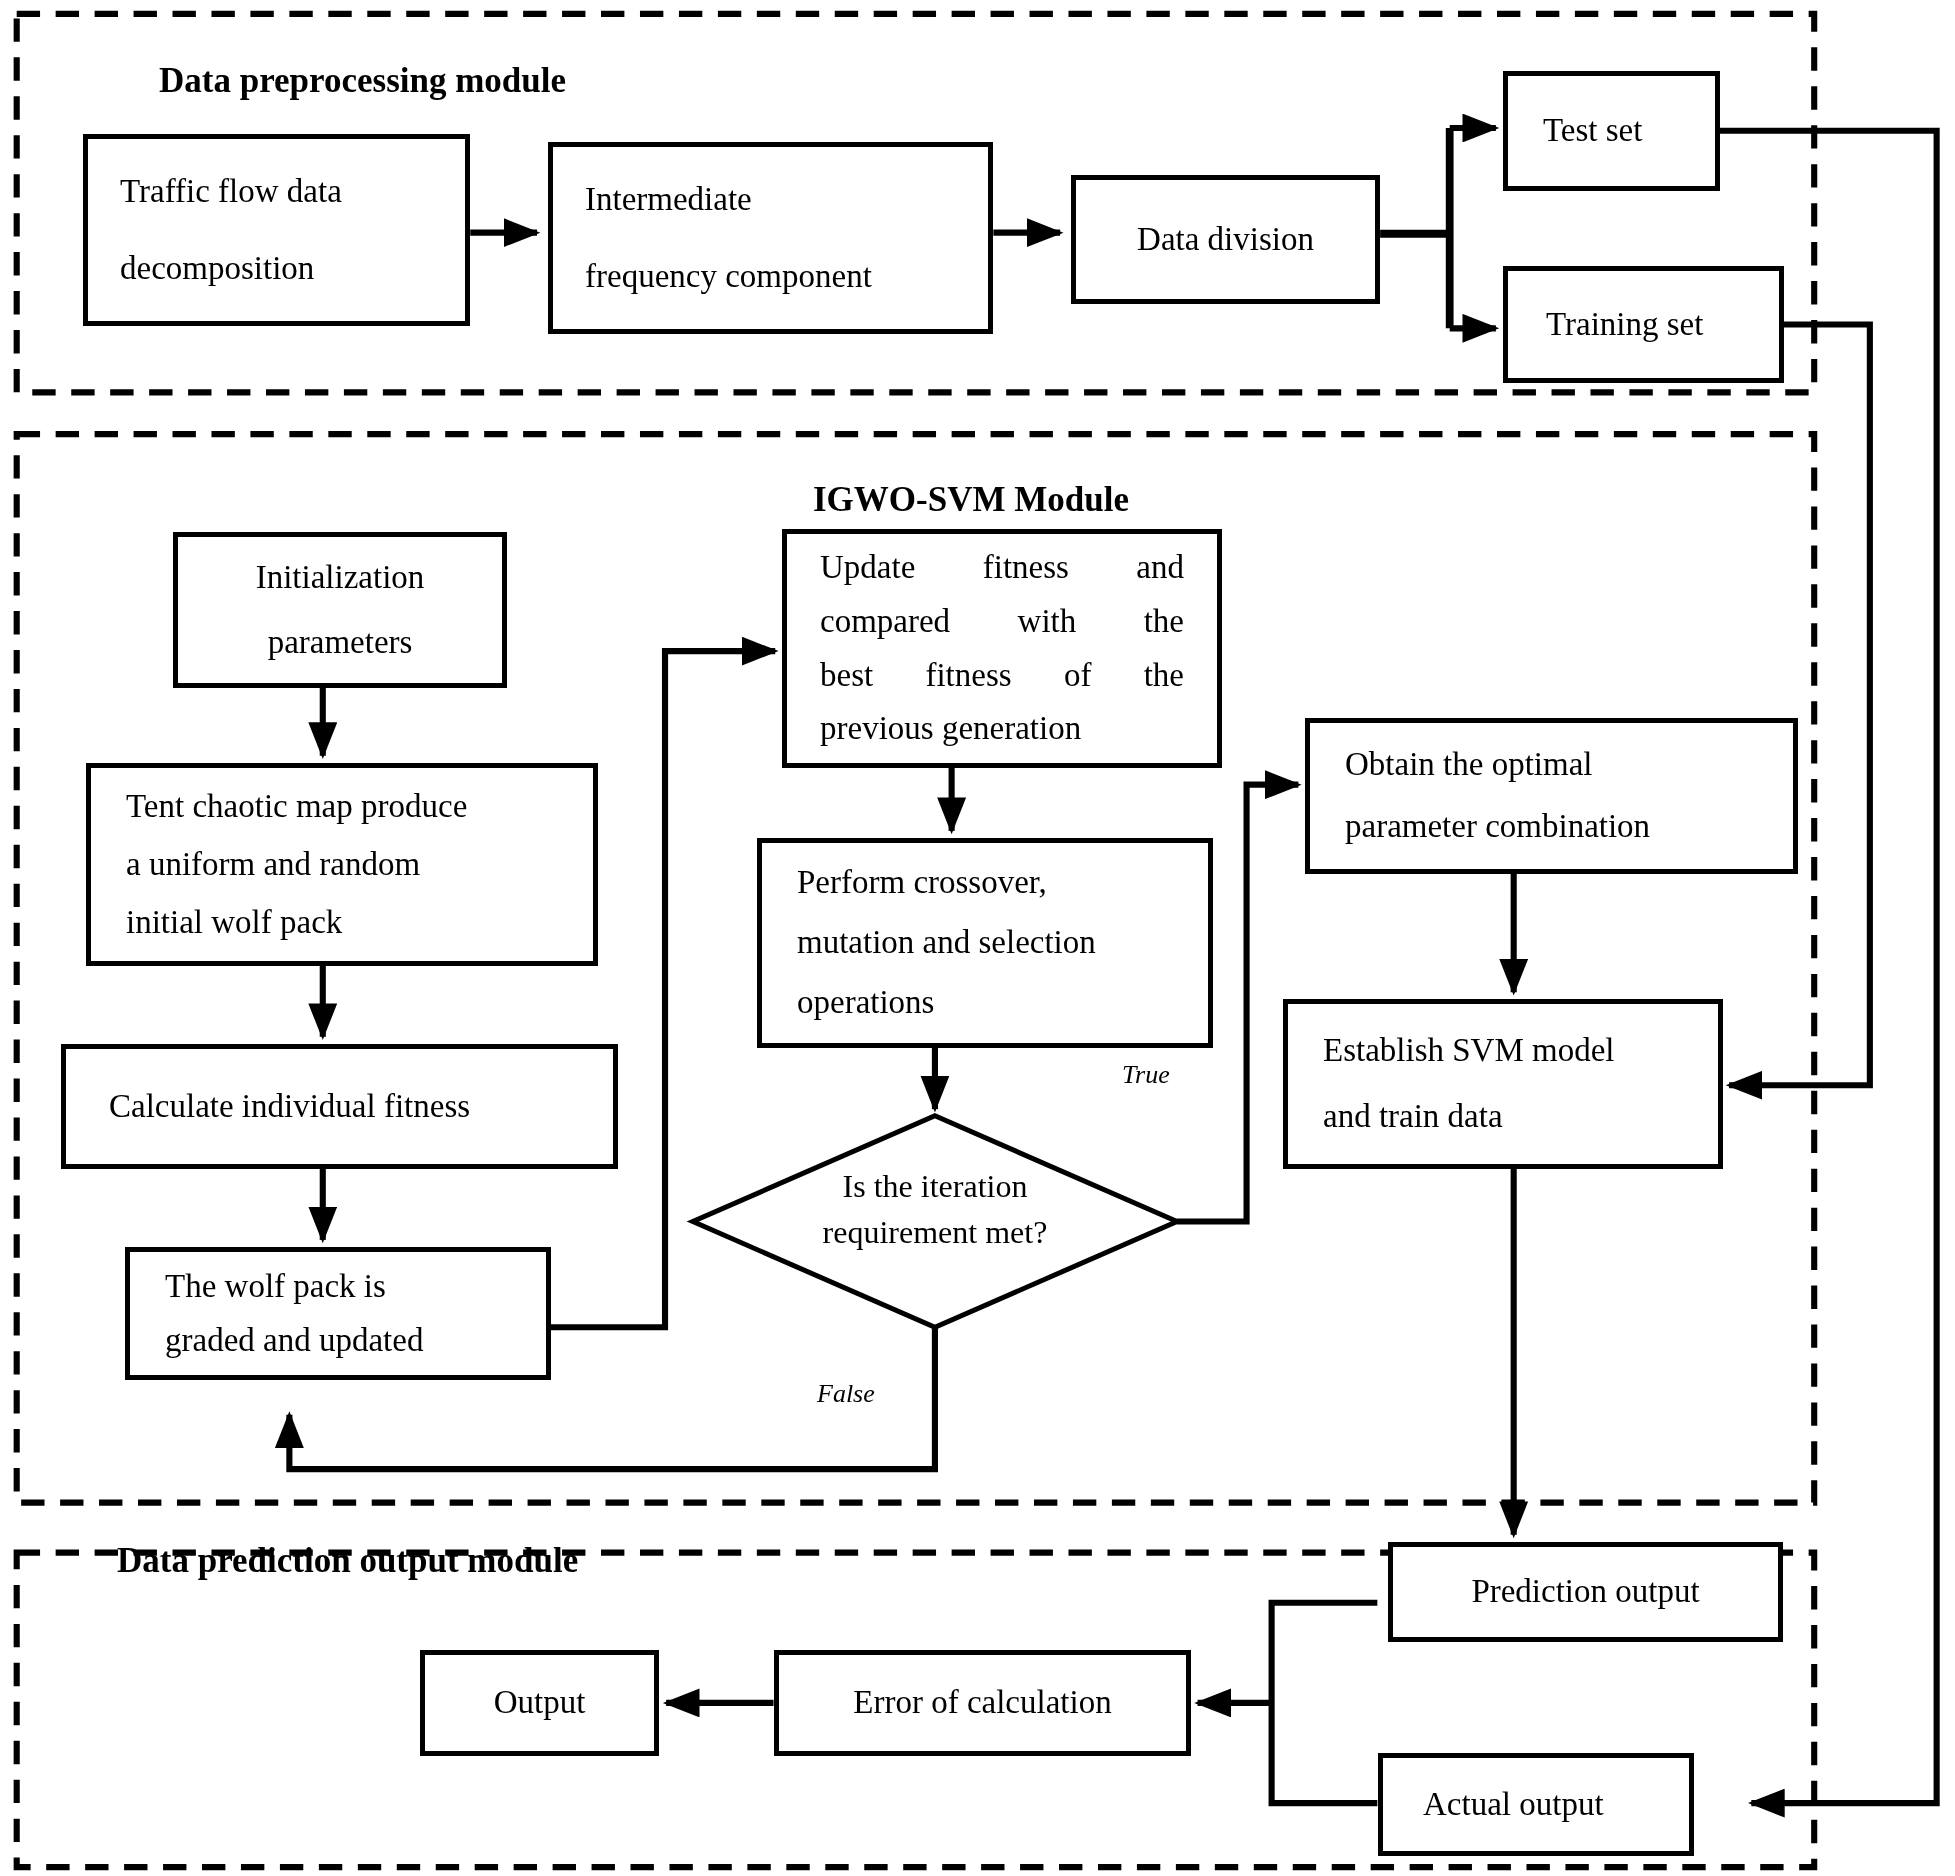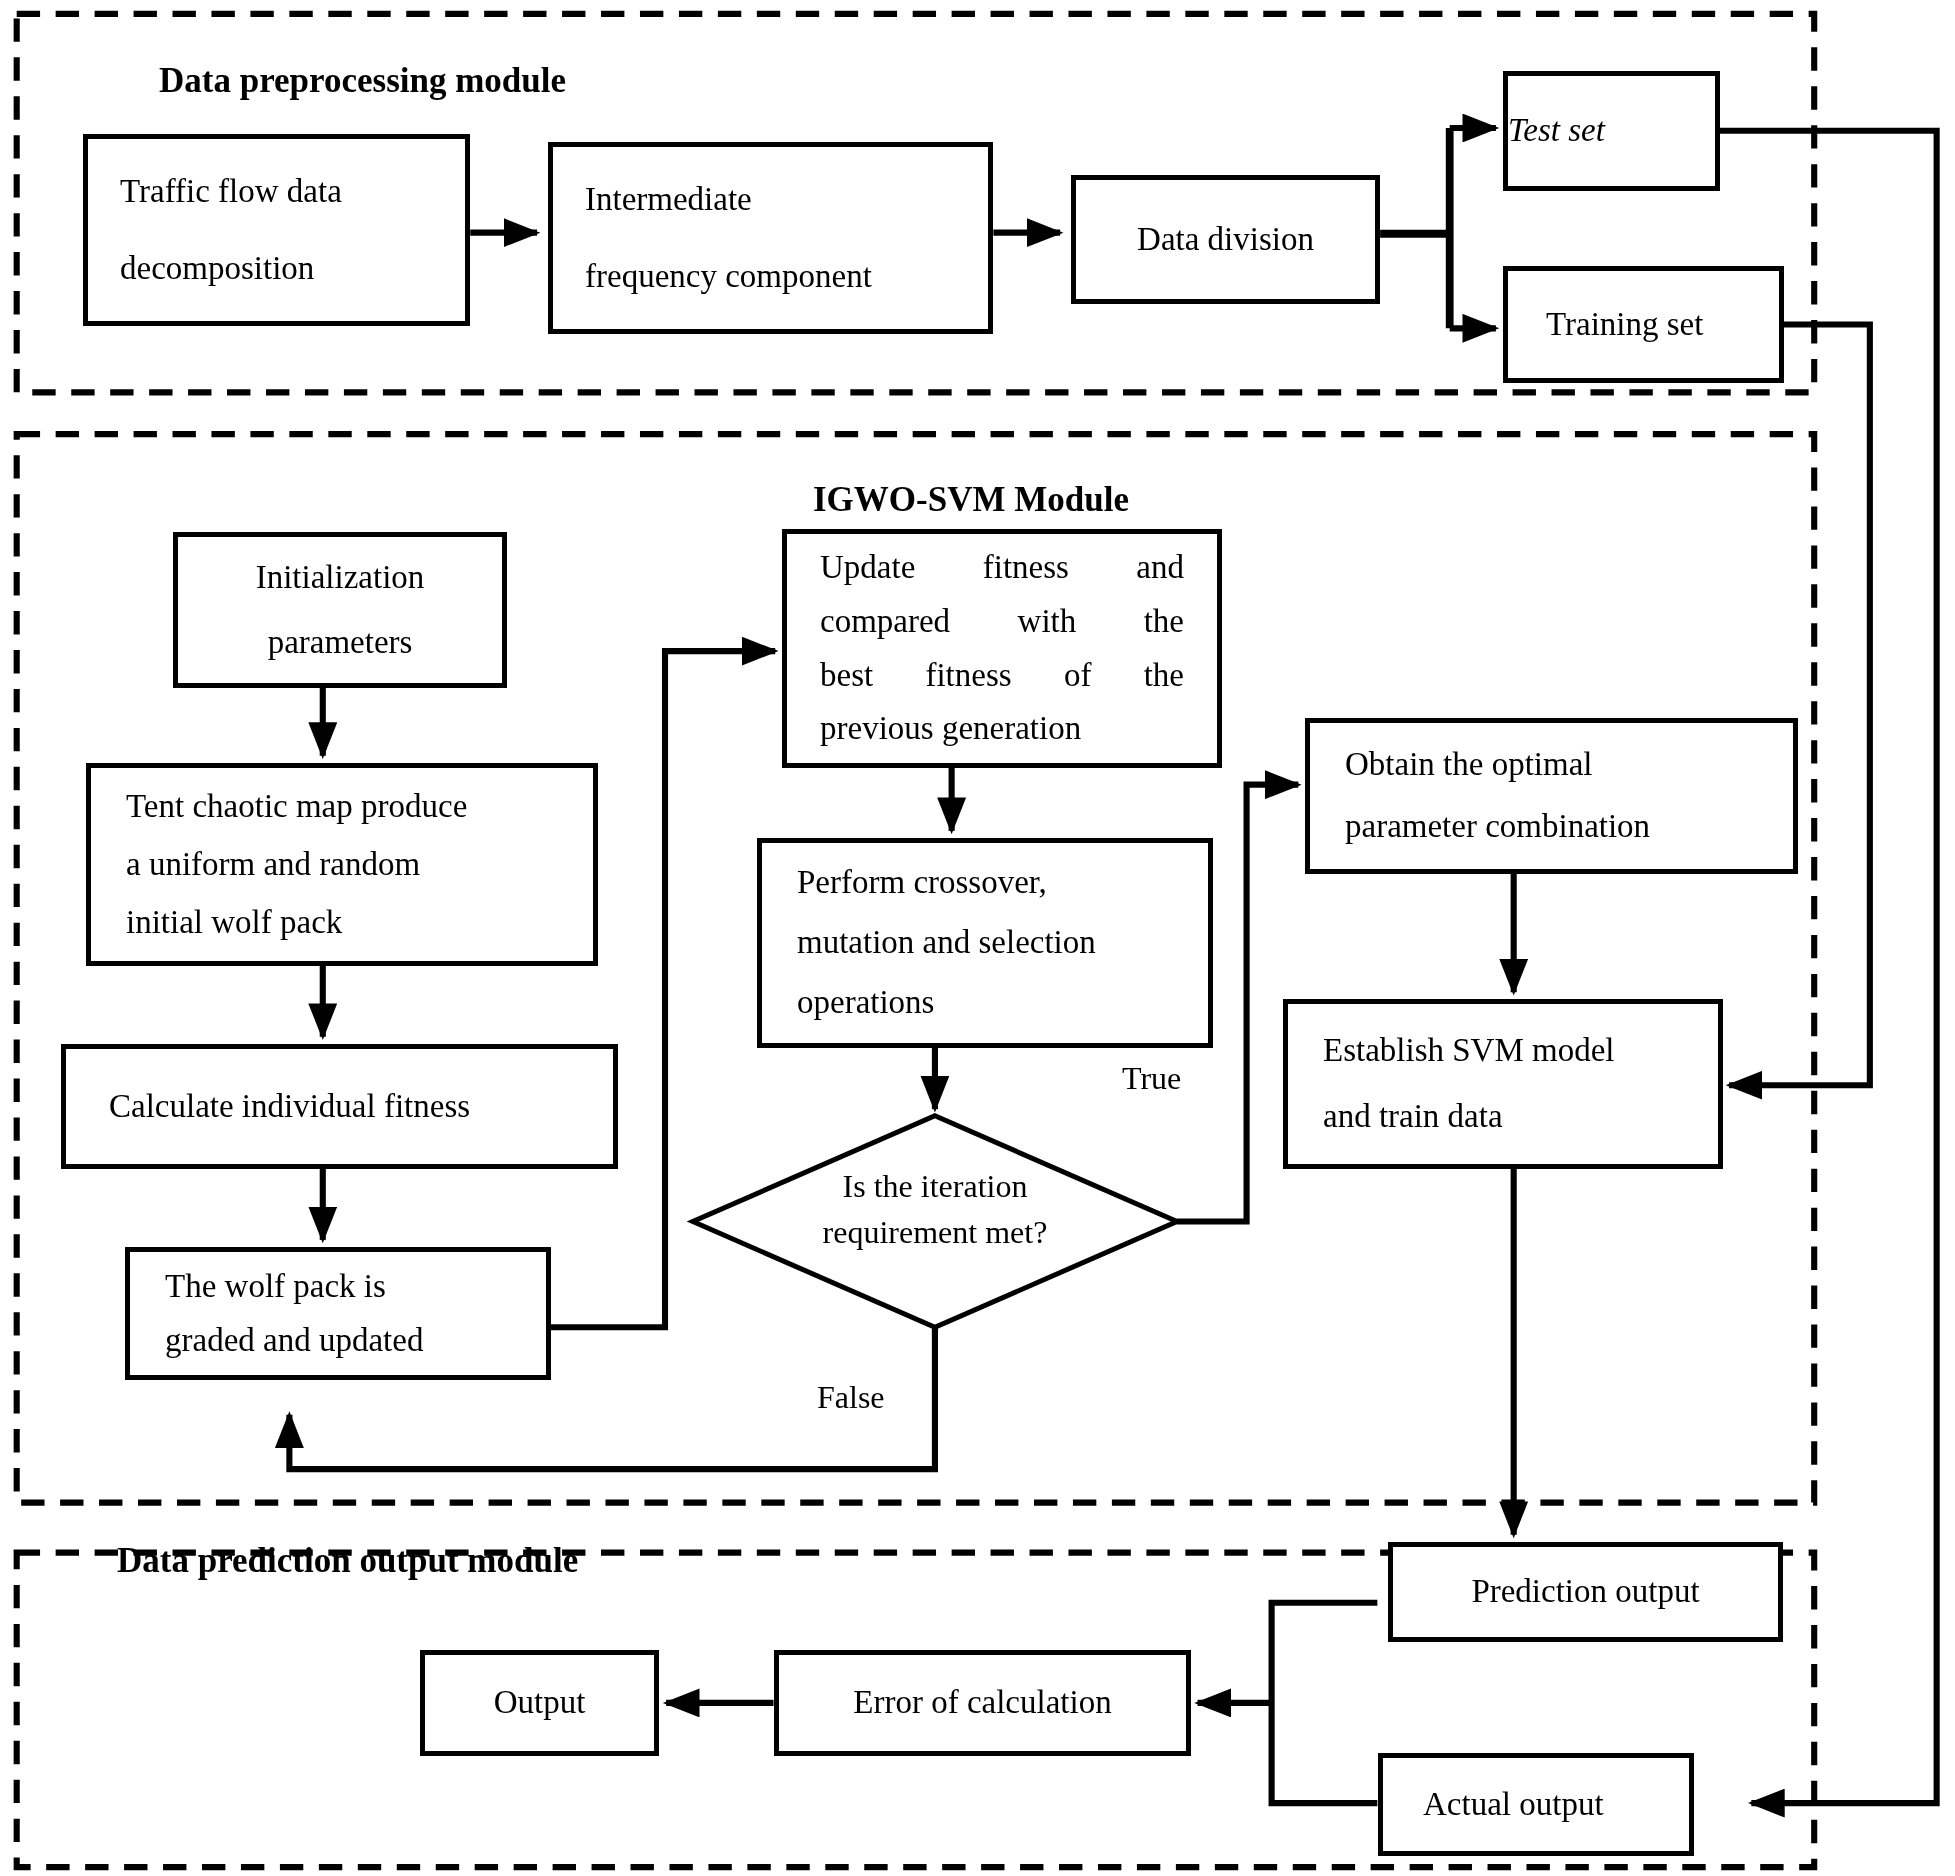--- a/index.html
+++ b/index.html
@@ -26,38 +26,39 @@
   .box .bl{white-space:nowrap;}
   .center-text{align-items:center;text-align:center;}
   .mtitle{
     position:absolute;
     font-weight:bold;
     font-size:35px;
     white-space:nowrap;
   }
   .elabel{
     position:absolute;
-    font-size:32px;
+    font-style:italic;
+    font-size:26px;
     white-space:nowrap;
   }
   .jblock{padding:0 33px;}
   .jline{text-align:justify;text-align-last:justify;}
   .jline-last{text-align:left;}
   #diamond-text{
     position:absolute;
     left:740px;top:1163px;width:390px;
     text-align:center;
     font-size:32px;line-height:1.45;
   }
   svg{position:absolute;left:0;top:0;}
   
   #box-traffic{left:83px;top:134px;width:387px;height:192px;padding-left:32px;}
   #box-intermediate{left:548px;top:142px;width:445px;height:192px;padding-left:32px;}
   #box-data-division{left:1071px;top:175px;width:309px;height:129px;}
-  #box-test-set{left:1503px;top:71px;width:217px;height:120px;font-style:italic;}
+  #box-test-set{left:1503px;top:71px;width:217px;height:120px;padding-left:35px;}
   #box-training-set{left:1503px;top:266px;width:281px;height:117px;padding-left:38px;}
   #box-init{left:173px;top:532px;width:334px;height:156px;}
   #box-tent{left:86px;top:763px;width:512px;height:203px;padding-left:35px;line-height:1.2;}
   #box-calc{left:61px;top:1044px;width:557px;height:125px;padding-left:43px;}
   #box-wolf{left:125px;top:1247px;width:426px;height:133px;padding-left:35px;line-height:1.2;}
   #box-update{left:782px;top:529px;width:440px;height:239px;line-height:1.2;}
   #box-perform{left:757px;top:838px;width:456px;height:210px;padding-left:35px;line-height:1.2;}
   #box-obtain{left:1305px;top:718px;width:493px;height:156px;padding-left:35px;line-height:1.2;}
   #box-establish{left:1283px;top:999px;width:440px;height:170px;padding-left:35px;line-height:1.2;}
   #box-prediction{left:1378px;top:1542px;width:395px;height:100px;margin-left:10px;}

